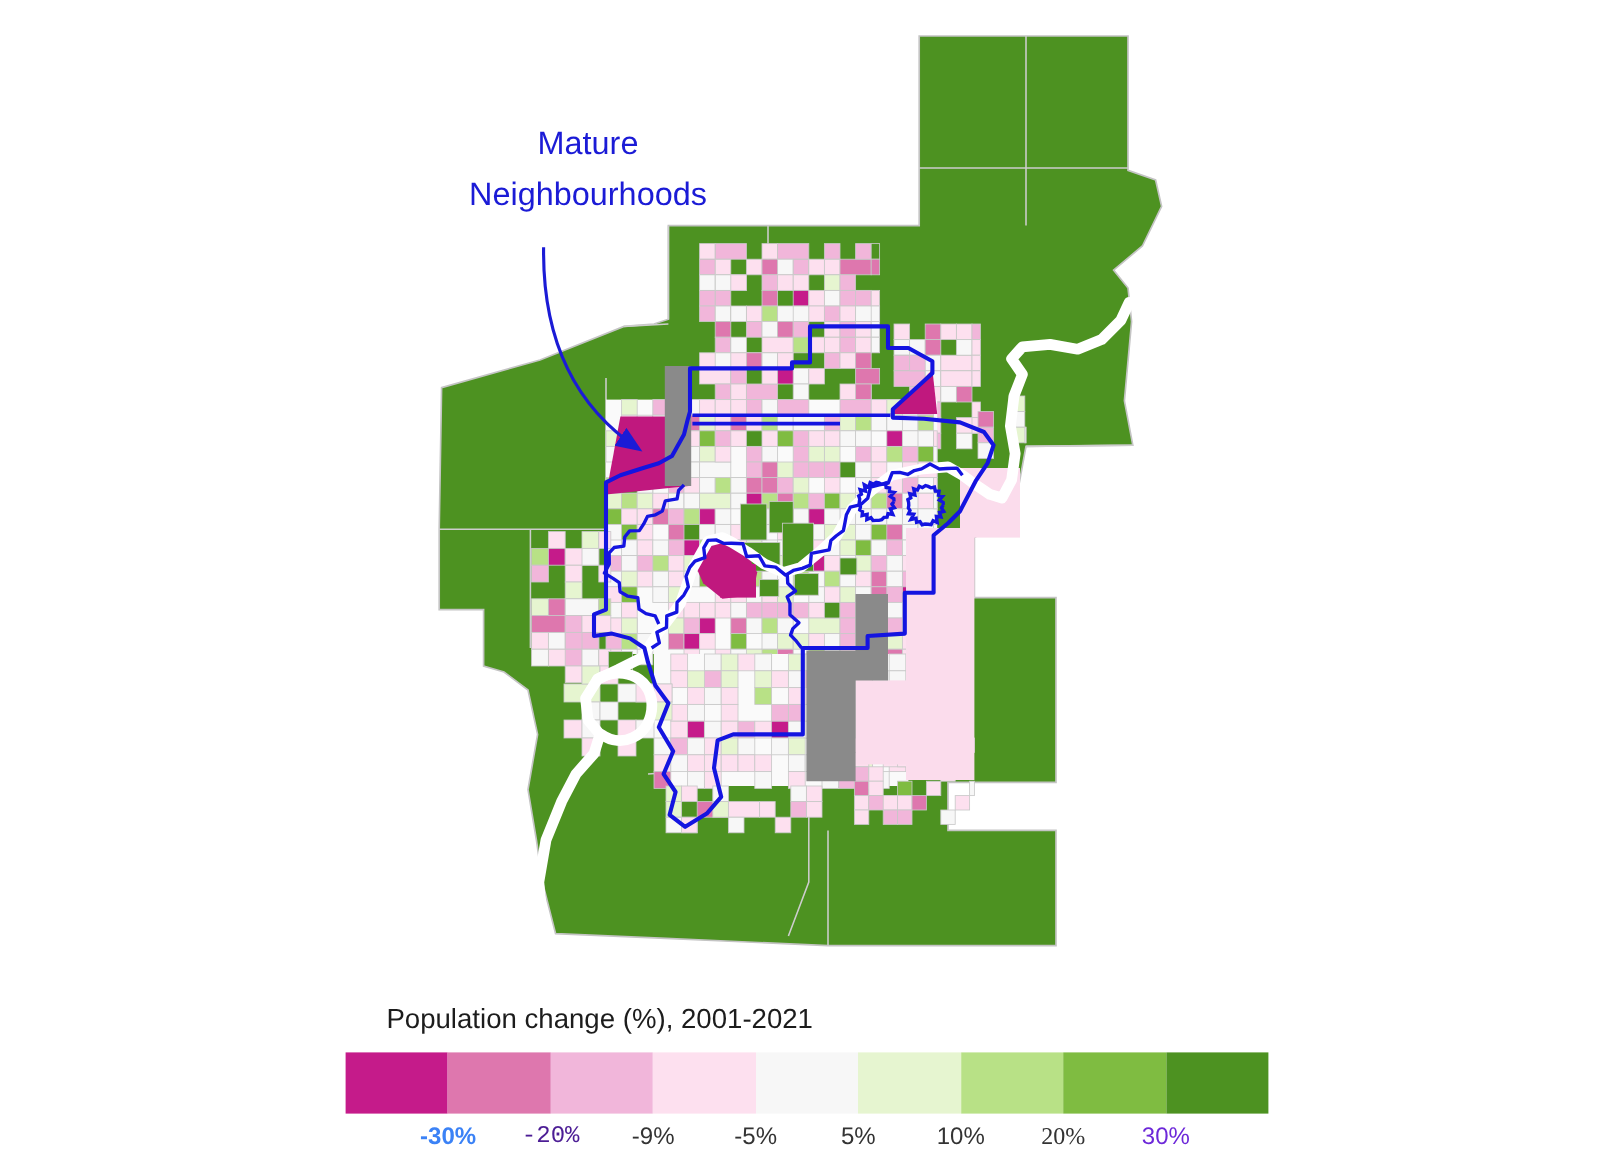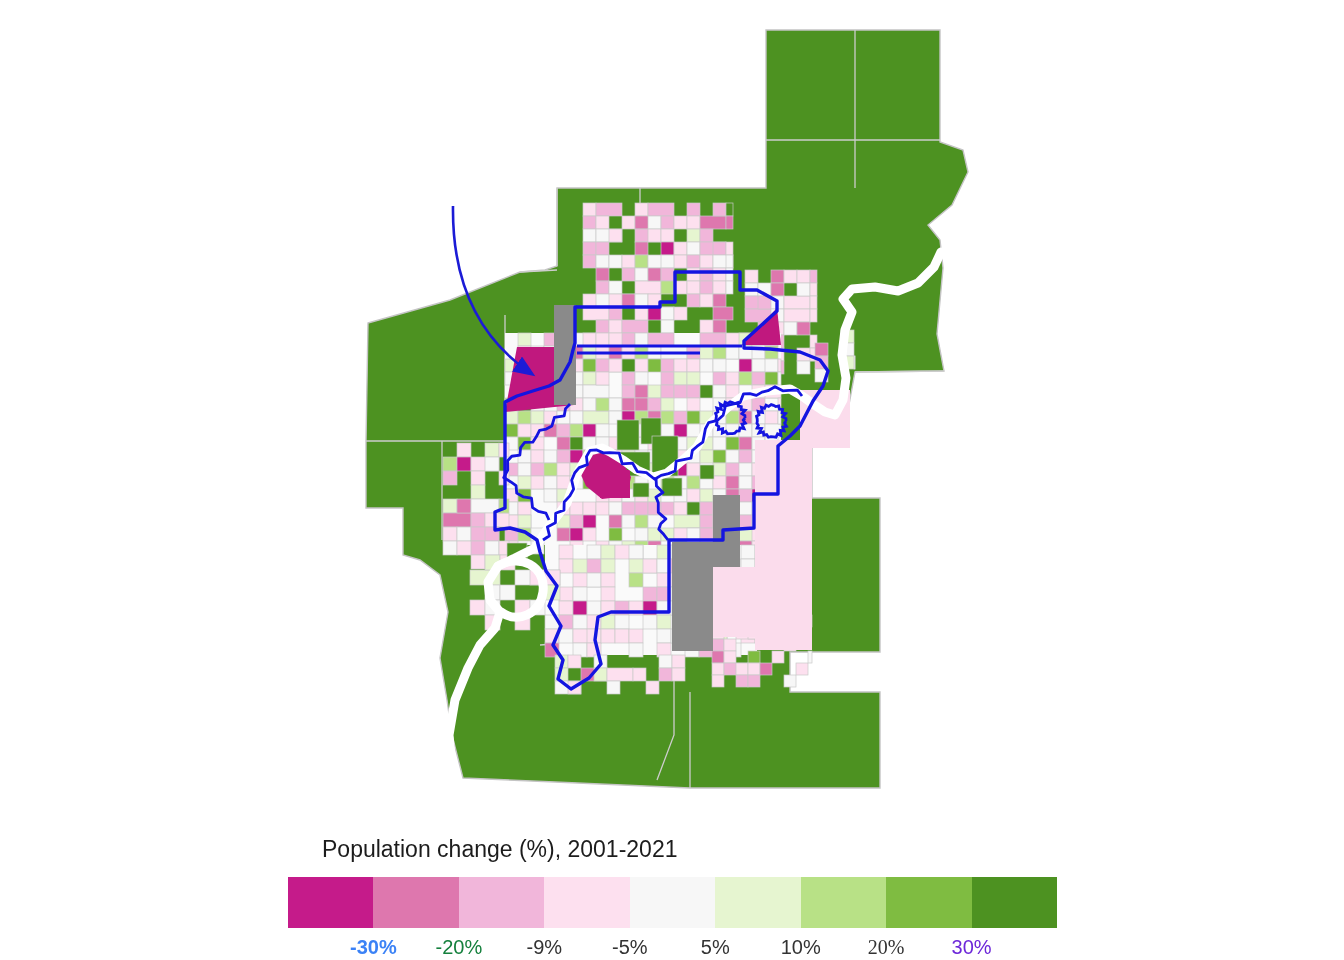--- a/index.html
+++ b/index.html
@@ -686,37 +686,41 @@
       <path d="M745,418L743.2725525573475,420.1021658084735L745.35747067019,423.19146457755187L742.0226852353843,424.1258640986892L744.0284381584099,428.7099620271728L739.9799397305613,427.97993973056134L739.2469159219929,430.97944658069736L736.664257780749,431.07934233189263L734.7721683449266,433.1302851160653L732.4758924827513,433.6321699131439L729.906226695297,433.5920613446041L727.4977523086359,433.79857015144273L725.8206189392224,431.37114492772025L722.3488362183316,433.0162544172429L722.6061468155724,428.71232931566476L718.4013408968711,429.59865910312885L718.7612510906467,426.3599861585675L716.4296871347345,424.91441976245443L717.0439046923193,422.4278105089664L715.8875713465484,420.2351891138969L716.1262915670337,418.17838705948685L716.4297560233232,415.8506845026866L715.5637796823781,413.27793592243734L717.8795513359836,411.8243229463929L716.7824936548337,408.1009697860708L721.3306438050496,409.33064380504953L720.2471049753591,404.02751351687976L723.9365083121921,406.09972751346515L725.1273412995399,402.2352437494754L727.6897820062791,403.41385764291425L730.1824025106421,401.84835587215287L732.4622268037499,402.45411178834985L734.7154222548393,403.57681499343073L737.8759363468909,402.54260458490216L738.4351384028729,406.24638546588994L741.312739228472,406.6872607715281L741.1665638151673,409.67679398399446L745.1275570785992,410.2921246797741L741.9453770226655,413.7322715409315L744.8739124381559,415.6442037030465L745,418" fill="none" stroke="#1414e0" stroke-width="2.8"></path>
       <path d="M786,421L784.5694595674595,423.14919125909853L786.4768023938361,426.2522671276816L782.9744714233792,427.10129793445543L784.1318351147279,430.81335898349084L780.3082057435732,430.30820574357324L780.9670472329266,435.3927838568789L777.5612677287613,433.8772129738988L775.9485739654108,437.244066369594L773.5128060844203,436.8652332215933L770.8930717635943,436.67511831456807L768.4237132936291,437.2660340945868L766.6792560650505,434.6485851896586L763.7670351538543,435.19549279299497L763.3586133498108,431.9598627814264L759.0848122623237,432.91518773767626L761.4399754681367,428.5046333655496L757.0760903365892,428.09458632996916L758.3416228667803,425.38065658253L756.9324602047064,423.2280794172207L757.3119674234948,421.2077952260942L757.1930382947185,418.81319209772664L756.5275619326422,416.25948205722347L759.0022603557508,414.8868463148468L758.1542195120817,411.4726956433188L762.4455617831745,412.4455617831745L761.4094758048744,407.346184212674L764.5726815440933,408.38567727621034L766.1117586474682,405.1368587563545L768.6862759122158,406.3917210362117L771.2209035962876,404.605269584342L773.4781564506594,405.35353595604647L775.7437599897244,406.5211990572429L778.7202462270322,405.84816364974L779.4798913969439,409.201632471819L782.5756586570438,409.4243413429562L782.0556662752642,412.7332991028614L785.5281503367557,413.59753766934193L782.7338776512199,416.7657697505069L785.9756203572766,418.6280947512L786,421" fill="none" stroke="#1414e0" stroke-width="2.8"></path>
       <defs>
         <marker id="arrowhead" markerUnits="userSpaceOnUse" markerWidth="26" markerHeight="26" refX="18" refY="9" orient="auto">
           <path d="M0,0 L22,9 L0,18 Z" fill="#1b1bd6"></path>
         </marker>
       </defs>
       <path d="M453,206 C452,282 478,338 532,374" fill="none" stroke="#1b1bd6" stroke-width="2.6" marker-end="url(#arrowhead)"></path>
     </svg>
 
+  <div class="annotation" style="color: rgb(27, 27, 214);">
+    <div>Mature</div>
+    <div>Neighbourhoods</div>
+  </div>
 
   <div class="legend">
     <div class="legend-title" style="color: rgb(28, 28, 28); margin-left: 34px;">Population change (%), 2001-2021</div>
     <div class="legend-bar">
         <div class="seg" style="background: rgb(197, 27, 138);"></div>
         <div class="seg" style="background: rgb(222, 119, 174);"></div>
         <div class="seg" style="background: rgb(241, 182, 218);"></div>
         <div class="seg" style="background: rgb(253, 224, 239);"></div>
         <div class="seg" style="background: rgb(247, 247, 247);"></div>
         <div class="seg" style="background: rgb(230, 245, 208);"></div>
         <div class="seg" style="background: rgb(184, 225, 134);"></div>
         <div class="seg" style="background: rgb(127, 188, 65);"></div>
         <div class="seg" style="background: rgb(77, 146, 33);"></div>
       </div>
     <div class="legend-labels">
         <span class="lab" style="left: 11.1111%; color: #3b82f6; font-weight: bold;">-30%</span>
-        <span class="lab" style="left: 22.2222%; color: #15803d;">-20%</span>
+        <span class="lab" style="left: 22.2222%; color: #4c1d95; font-family: Liberation Mono, monospace;">-20%</span>
         <span class="lab" style="left: 33.3333%; color: rgb(51, 51, 51);">-9%</span>
         <span class="lab" style="left: 44.4444%; color: rgb(51, 51, 51);">-5%</span>
         <span class="lab" style="left: 55.5556%; color: rgb(51, 51, 51);">5%</span>
         <span class="lab" style="left: 66.6667%; color: rgb(51, 51, 51);">10%</span>
         <span class="lab" style="left: 77.7778%; color: rgb(51, 51, 51); font-family: Liberation Serif, serif;">20%</span>
         <span class="lab" style="left: 88.8889%; color: #6d28d9;">30%</span>
       </div>
   </div>
 
 </div>

